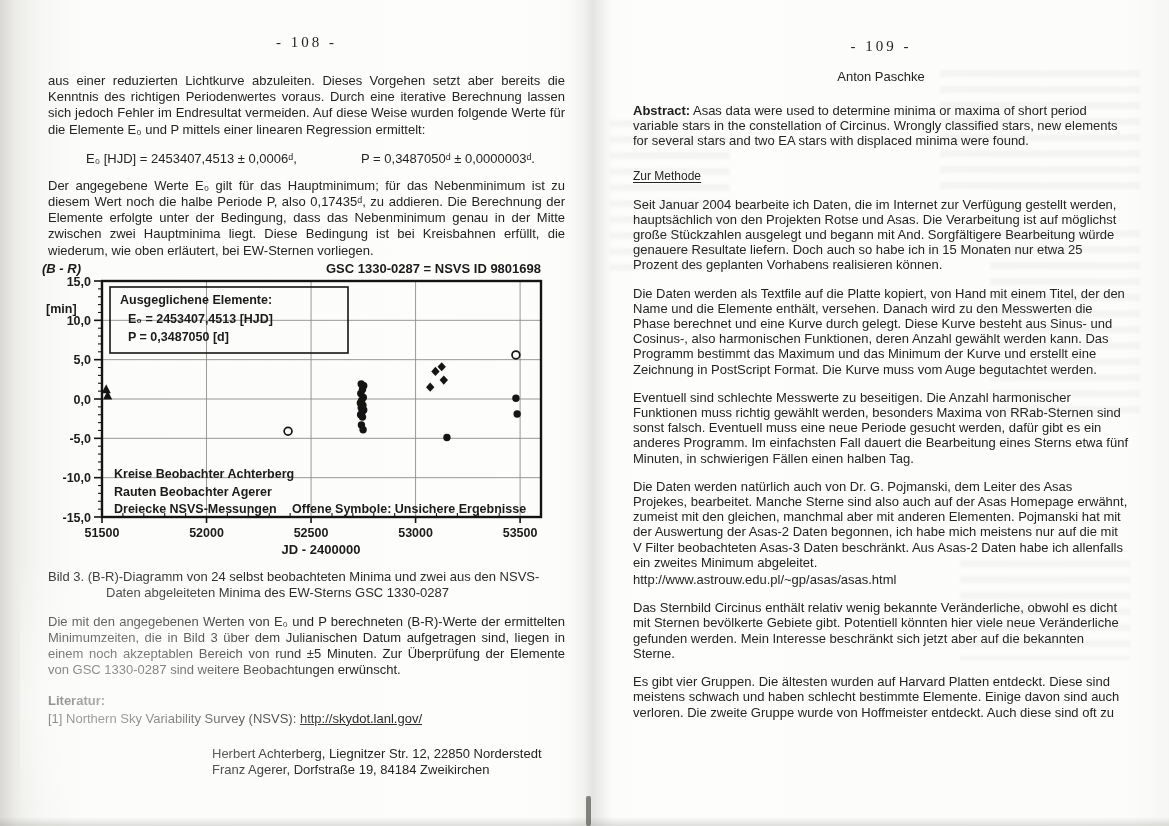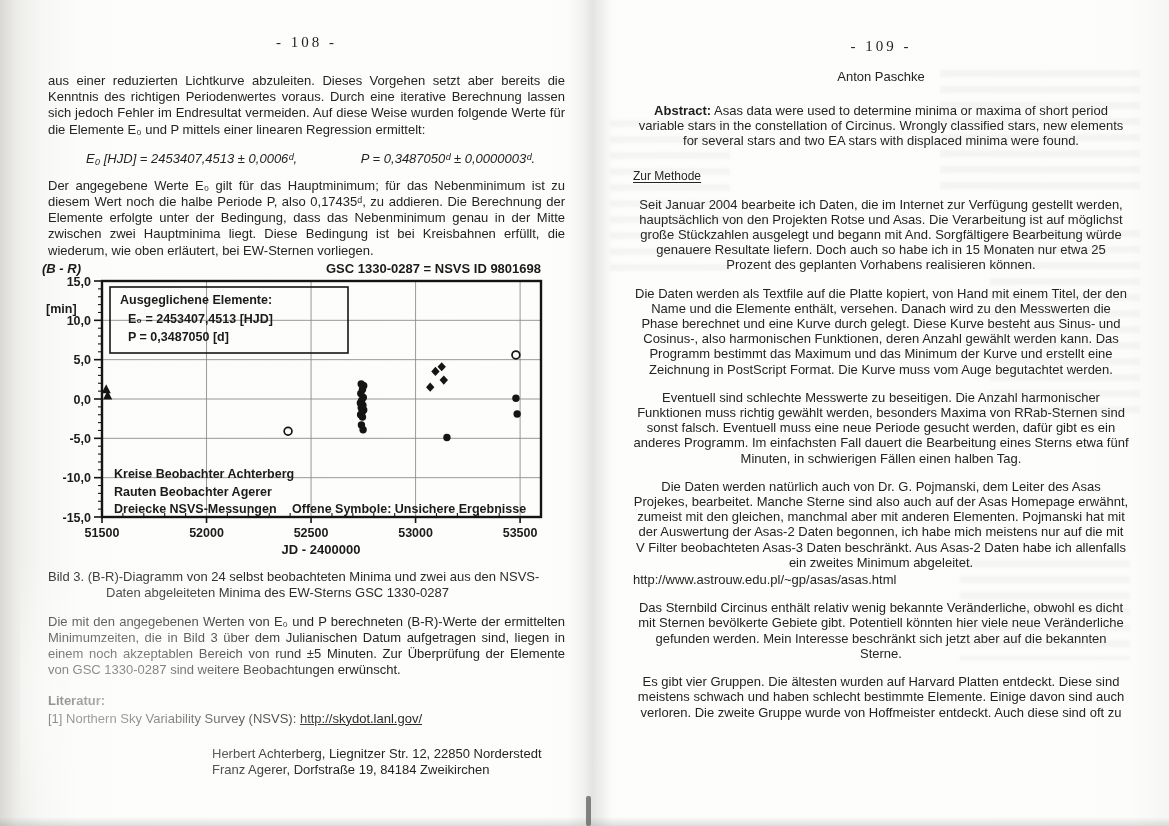--- a/index.html
+++ b/index.html
@@ -24,24 +24,24 @@
   .page{position:absolute;top:0;height:634px;}
   #left-page{left:0;width:585px;padding:34px 20px 0 48px;}
   #right-page{left:585px;width:584px;padding:38px 40px 0 48px;}
 
   .page-number{font-family:"Liberation Serif","DejaVu Serif",serif;font-size:15px;letter-spacing:3px;
     text-align:center;color:#1f1f1f;}
   #left-page .page-number{margin-bottom:22px;}
   #right-page .page-number{margin-bottom:14px;}
 
   .body-text{font-size:13px;line-height:16.2px;text-align:justify;color:#242424;}
-  #right-page .body-text{line-height:15.2px;text-align:center;}
+  #right-page .body-text{line-height:15.2px;text-align:left;}
 
   .equation-row{display:flex;justify-content:space-between;padding:0 30px 0 38px;margin:13px 0 12px 0;
-    font-size:13px;color:#242424;font-style:italic;}
+    font-size:13px;color:#242424;}
 
   .chart-wrap{margin:2px 0 0 -12px;width:540px;}
 
   .caption{font-size:13px;line-height:16px;color:#2b2b2b;padding-left:58px;text-indent:-58px;margin-top:6px;}
 
   .para-gap{margin-top:13px;}
   .lit-heading{font-weight:bold;font-size:13px;margin-top:14px;color:#2b2b2b;}
   .lit-ref{font-size:13px;margin-top:3px;color:#2b2b2b;}
   .lit-link{text-decoration:underline;}
   .addresses{margin-top:20px;padding-left:164px;font-size:13px;line-height:16.5px;color:#242424;}

